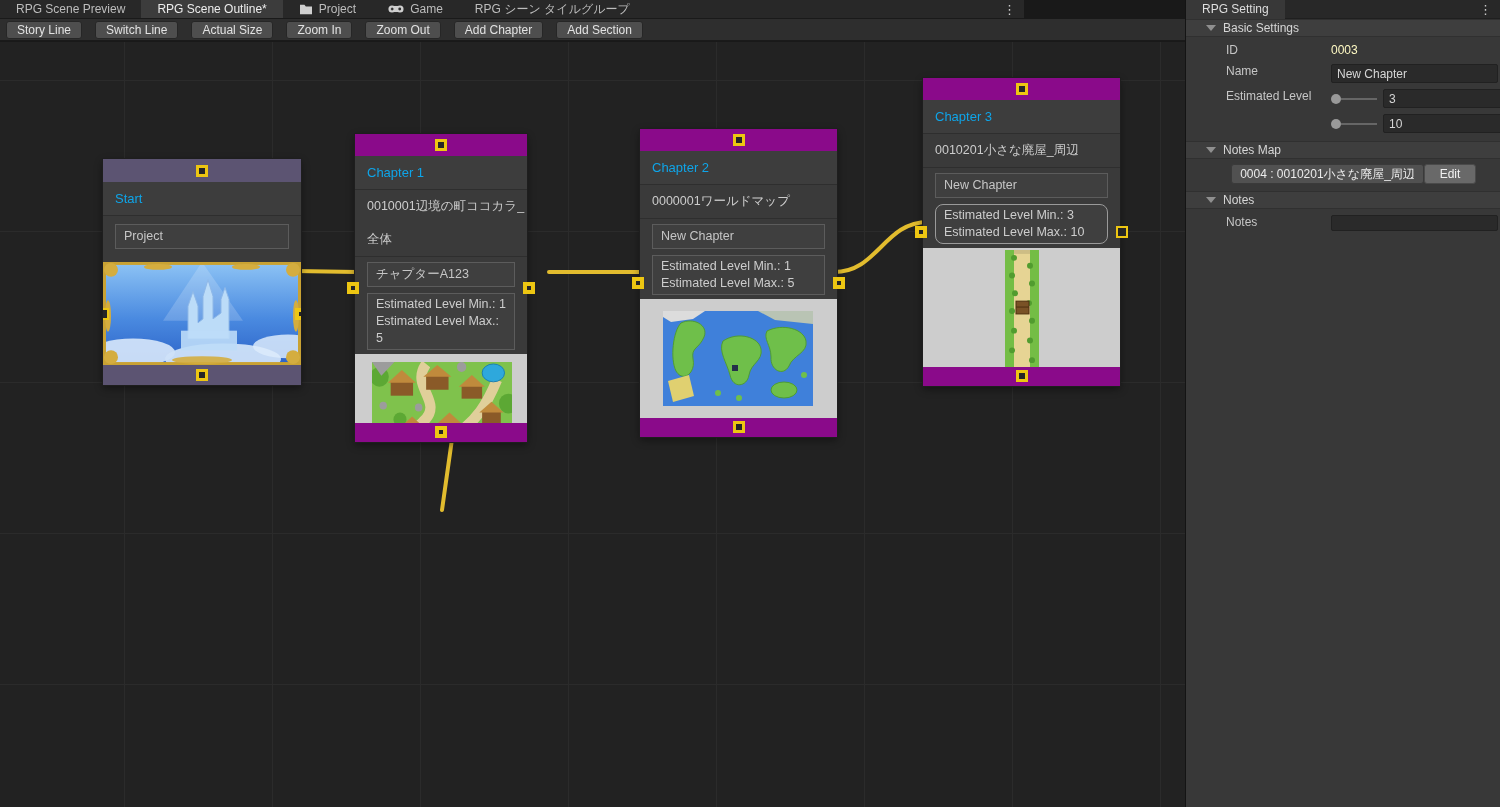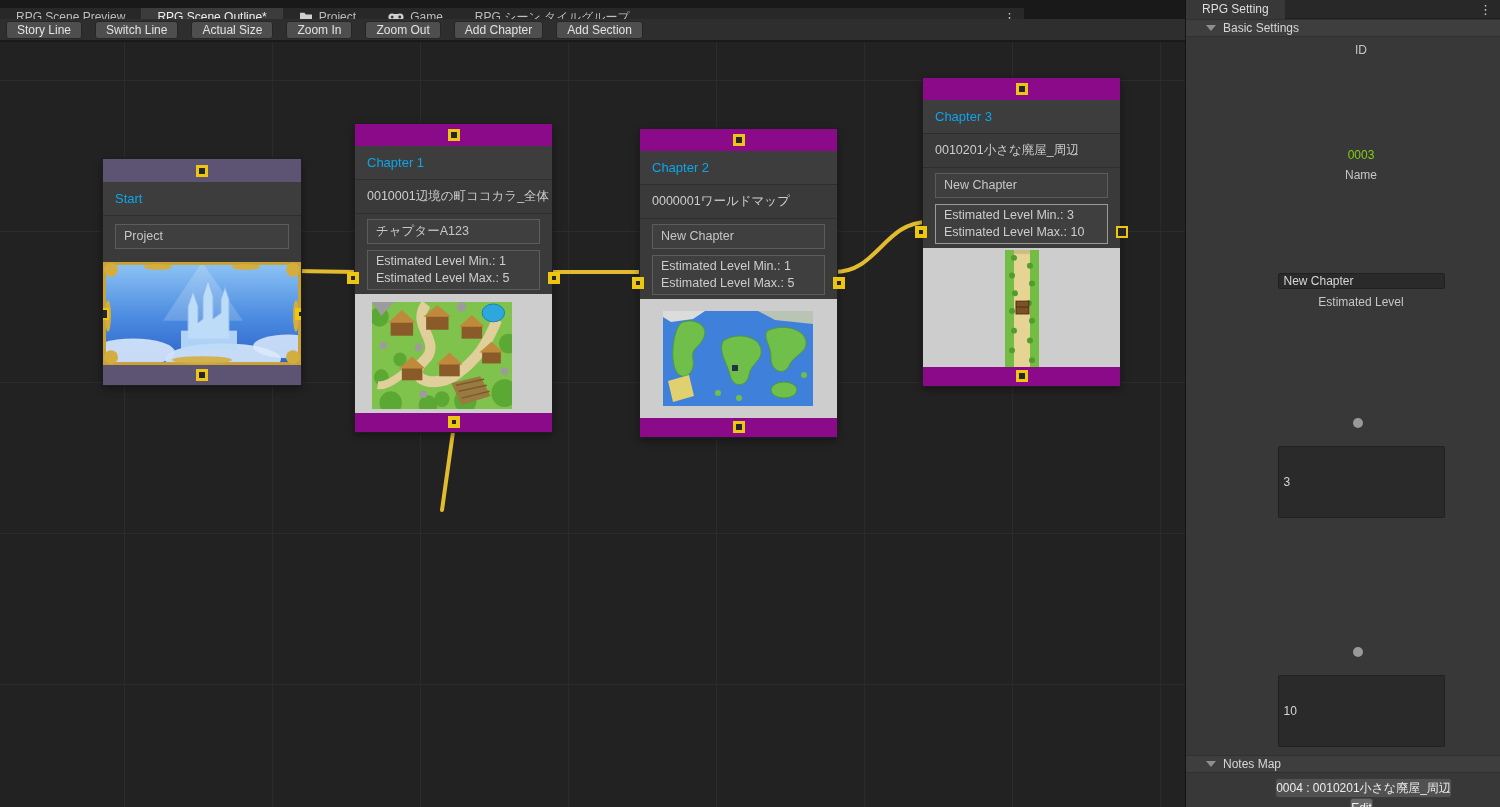--- a/index.html
+++ b/index.html
@@ -2,21 +2,21 @@
 <html><head>
 <meta charset="utf-8">
 <style>
   html,body{margin:0;padding:0;background:#191919;}
   *{box-sizing:border-box;}
   .app{position:relative;width:1500px;height:807px;overflow:hidden;
        font-family:"Liberation Sans","DejaVu Sans",sans-serif;color:#cfcfcf;font-size:12px;}
 
   
   .left-pane{position:absolute;left:0;top:0;width:1185px;height:807px;}
-  .tabbar{position:absolute;left:0;top:8px;width:1024px;height:19px;background:#282828;
+  .tabbar{position:absolute;left:0;top:0;width:1024px;height:19px;background:#282828;
           display:flex;align-items:stretch;border-bottom:1px solid #1a1a1a;}
   .tab{display:flex;align-items:center;gap:6px;padding:0 16px;color:#bdbdbd;cursor:default;white-space:nowrap;}
   .tab.active{background:#3c3c3c;color:#ececec;}
   .tab .ticon{display:inline-flex;align-items:center;}
   .kebab{position:absolute;right:8px;top:1px;color:#c8c8c8;font-size:13px;line-height:17px;}
   .toolbar{position:absolute;left:0;top:19px;width:1185px;height:22px;background:#2e2e2e;
            display:flex;align-items:center;padding-left:6px;gap:13px;border-bottom:1px solid #1a1a1a;}
   .tbtn{background:#4e4e4e;border:1px solid #262626;border-radius:3px;color:#e2e2e2;
         padding:1px 10px;height:18px;line-height:15px;font-size:12px;}
 
@@ -37,21 +37,21 @@
   .band.ftr-section{background:#d9b6d5;height:19px;}
   .row-title{flex:0 0 33px;line-height:33px;padding-left:12px;font-size:13px;color:#0ea5e9;
              background:#3d3d3d;border-bottom:1px solid #2e2e2e;}
   .row-sub{flex:0 0 33px;line-height:33px;padding-left:12px;font-size:12.5px;color:#cccccc;
            border-bottom:1px solid #2e2e2e;}
   .fieldwrap{flex:0 0 auto;padding:5px 12px 0 12px;}
   .nfield{height:25px;line-height:23px;background:#3f3f3f;border:1px solid #5c5c5c;
           padding-left:8px;color:#c6c6c6;font-size:12.5px;}
   .estbox{flex:0 0 auto;margin:6px 12px 0 12px;background:#3f3f3f;border:1px solid #5c5c5c;
           padding:2px 8px;color:#cdcdcd;font-size:12.5px;line-height:17px;}
-  .estbox.selected{border-color:#9a9a9a;}
+  .estbox.selected{border-color:#9a9a9a;border-radius:8px;}
   .imagestrip{flex:1 1 auto;margin-top:4px;background:#cdcdcd;position:relative;overflow:hidden;}
   .imagestrip.dark{background:#3a3a3a;}
   .noimg{position:absolute;left:24px;right:24px;top:2px;bottom:3px;background:#b9b9b9;
          display:flex;align-items:center;justify-content:center;color:#2e2e2e;
          font-size:15px;letter-spacing:.5px;}
   .thinbar{flex:0 0 auto;height:8px;margin:8px 10px 0 10px;background:#2e2e2e;border:1px solid #555;}
   .port{position:absolute;width:12px;height:12px;background:#262626;border:2px solid #edc612;z-index:3;}
   .port.b3{border-width:3px;}
   .port.filled{border-width:4px;}
   .p-topc{left:50%;top:-6px;margin-left:-6px;top:5px;}
@@ -61,23 +61,23 @@
 
   
   .inspector{position:absolute;left:1185px;top:0;width:315px;height:807px;background:#383838;
              border-left:1px solid #141414;}
   .insp-tabbar{position:relative;height:19px;background:#282828;border-bottom:1px solid #1f1f1f;}
   .insp-tab{display:inline-block;height:19px;line-height:19px;padding:0 16px;background:#383838;color:#dedede;}
   .sect-hdr{height:18px;line-height:18px;background:#3e3e3e;border-top:1px solid #303030;
             border-bottom:1px solid #303030;padding-left:20px;color:#d6d6d6;display:flex;align-items:center;gap:7px;}
   .tri{width:0;height:0;border-left:5px solid transparent;border-right:5px solid transparent;
        border-top:6px solid #8f8f8f;display:inline-block;}
-  .irow{display:flex;align-items:center;padding:3px 4px 3px 40px;min-height:21px;flex-direction:column;}
+  .irow{display:flex;padding:3px 20px 3px 40px;min-height:21px;}
   .ilabel{flex:0 0 105px;color:#c6c6c6;}
-  .ival{color:#84cc16;}
+  .ival{color:#fef9c3;}
   .itext{flex:1;height:19px;background:#2a2a2a;border:1px solid #212121;border-radius:2px;
          color:#d6d6d6;padding:0 5px;font-size:12px;font-family:inherit;}
   .slider{flex:0 0 46px;display:flex;align-items:center;margin-right:6px;}
   .knob{width:10px;height:10px;border-radius:50%;background:#999;}
   .strack{flex:1;height:2px;background:#666;}
   .numfield{flex:0 0 72px;height:19px;background:#2a2a2a;border:1px solid #212121;border-radius:2px;
             color:#d6d6d6;padding:0 5px;font-size:12px;font-family:inherit;}
   .mapbtn{flex:1;height:20px;background:#515151;border:1px solid #3a3a3a;border-radius:3px;
           color:#ececec;font-size:12px;text-align:center;line-height:18px;
           white-space:nowrap;overflow:hidden;}
@@ -185,21 +185,21 @@
             </g>
           </svg>
           <span class="port p-left" style="top:50%;margin-top:-6px"></span>
           <span class="port filled p-right" style="top:50%;margin-top:-6px"></span>
         </div>
         <div class="band ftr-start">
           <span class="port b3 p-botc"></span>
         </div>
       </div>
 
-      <div class="node" style="left:355px;top:82px;width:197px;height:308px">
+      <div class="node" style="left:355px;top:92px;width:172px;height:308px">
         <div class="band hdr-chapter">
           <span class="port b3 p-topc"></span>
         </div>
         <div class="row-title">Chapter 1</div>
         <div class="row-sub">0010001辺境の町ココカラ_全体</div>
         <div class="fieldwrap">
           <div class="nfield">チャプターA123</div>
         </div>
         <div class="estbox">
           <div>Estimated Level Min.: 1</div>

